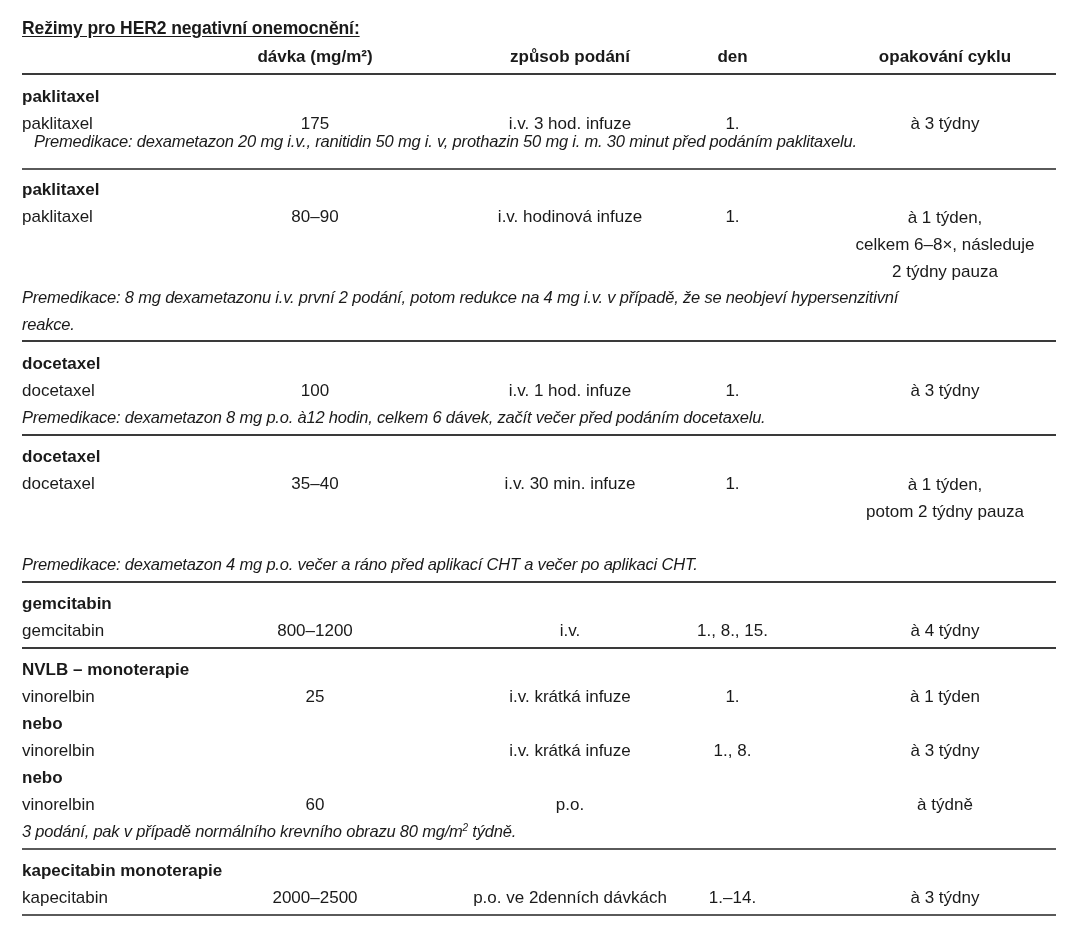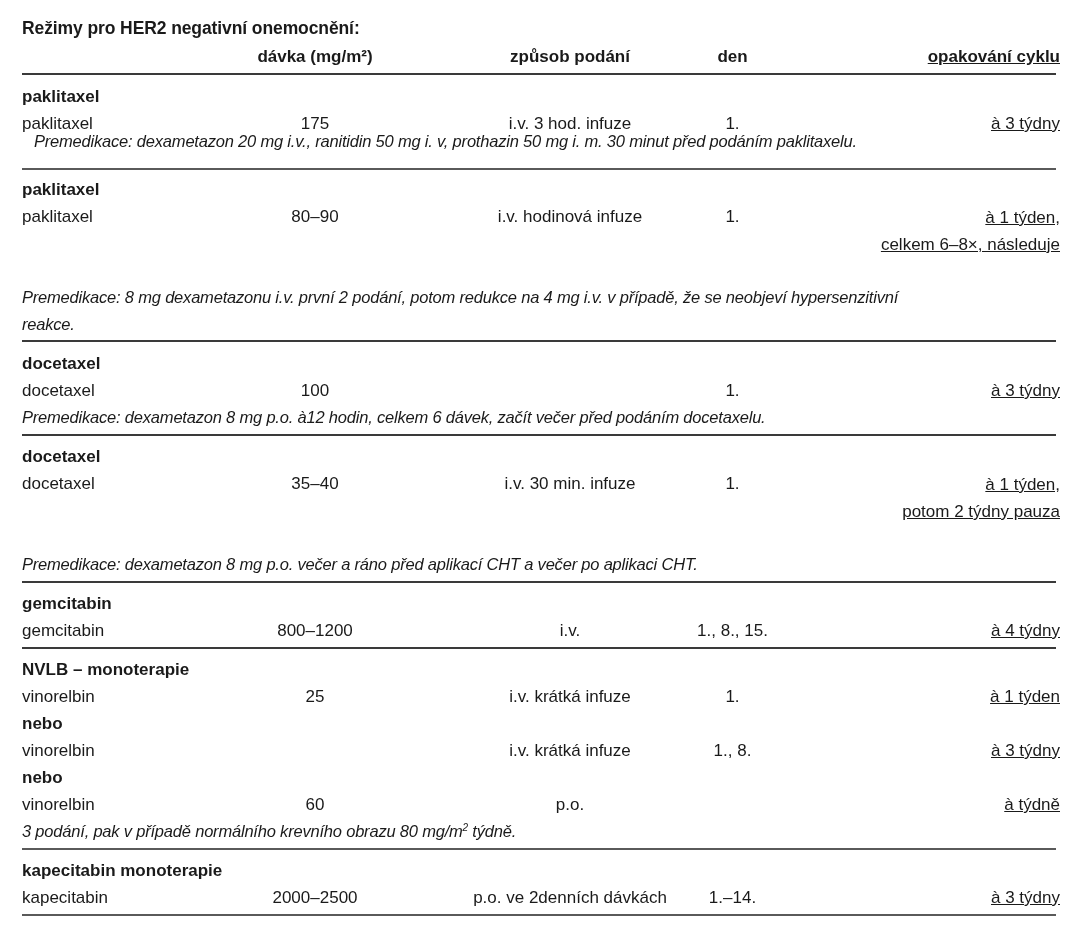--- a/index.html
+++ b/index.html
@@ -3,30 +3,30 @@
   <meta charset="utf-8">
   <style>
     html, body { margin: 0; padding: 0; background: #ffffff; }
     body {
       width: 1078px; height: 938px; position: relative; overflow: hidden;
       font-family: "Liberation Sans", "DejaVu Sans", sans-serif;
       color: #1a1a1a; font-size: 17px;
     }
     .title {
       position: absolute; left: 22px; top: 18px;
-      font-weight: bold; font-size: 17.5px; 
+      font-weight: bold; font-size: 17.5px; text-decoration: underline;
       text-underline-offset: 2px; letter-spacing: -0.1px;
     }
     .row { position: absolute; left: 0; width: 1078px; height: 22px; }
     .cell { position: absolute; top: 0; white-space: nowrap; line-height: 22px; }
     .c-name { left: 22px; }
     .c-dose { left: 200px; width: 230px; text-align: center; }
     .c-route { left: 420px; width: 300px; text-align: center; }
     .c-day { left: 660px; width: 145px; text-align: center; }
-    .c-cycle { left: 830px; width: 230px; text-align: right; text-decoration: underline; }
+    .c-cycle { left: 830px; width: 230px; text-align: center; }
     .hdr .cell { font-weight: bold; }
     .group { position: absolute; left: 22px; font-weight: bold; line-height: 22px; white-space: nowrap; }
     .note {
       position: absolute; left: 22px; width: 1030px; font-style: italic;
       line-height: 27px; font-size: 16.5px; letter-spacing: -0.2px;
     }
     .multi { line-height: 27px; }
     .rule { position: absolute; left: 22px; width: 1034px; height: 2px; background: #5a5a5a; }
     .rule.dark { background: #3a3a3a; }
     sup { font-size: 10px; vertical-align: 6px; line-height: 0; }
@@ -58,50 +58,52 @@
 
   <div class="group" style="top:179px;">paklitaxel</div>
   <div class="row" style="top:206px; height:80px;">
     <span class="cell c-name">paklitaxel</span>
     <span class="cell c-dose">80–90</span>
     <span class="cell c-route">i.v. hodinová infuze</span>
     <span class="cell c-day">1.</span>
     <span class="cell c-cycle multi" style="line-height:27px; top:-2px;">
       <div>à 1 týden,</div>
       <div>celkem 6–8×, následuje</div>
+      <div>2 týdny pauza</div>
     </span>
   </div>
   <div class="note" style="top:284px;">
     <div>Premedikace: 8 mg dexametazonu i.v. první 2 podání, potom redukce na 4 mg i.v. v případě, že se neobjeví hypersenzitivní</div>
     <div>reakce.</div>
   </div>
   <div class="rule dark" style="top:340px;"></div>
 
   <div class="group" style="top:353px;">docetaxel</div>
   <div class="row" style="top:380px;">
     <span class="cell c-name">docetaxel</span>
     <span class="cell c-dose">100</span>
+    <span class="cell c-route">i.v. 1 hod. infuze</span>
     <span class="cell c-day">1.</span>
     <span class="cell c-cycle">à 3 týdny</span>
   </div>
   <div class="note" style="top:404px;">Premedikace: dexametazon 8  mg p.o. à12 hodin, celkem 6 dávek, začít večer před podáním docetaxelu.</div>
   <div class="rule dark" style="top:434px;"></div>
 
   <div class="group" style="top:446px;">docetaxel</div>
   <div class="row" style="top:473px; height:80px;">
     <span class="cell c-name">docetaxel</span>
     <span class="cell c-dose">35–40</span>
     <span class="cell c-route">i.v. 30 min. infuze</span>
     <span class="cell c-day">1.</span>
     <span class="cell c-cycle multi" style="line-height:27px; top:-2px;">
       <div>à 1 týden,</div>
       <div>potom 2 týdny pauza</div>
     </span>
   </div>
-  <div class="note" style="top:551px;">Premedikace: dexametazon 8  mg p.o. večer a ráno před aplikací CHT a večer po aplikaci CHT.</div>
+  <div class="note" style="top:551px;">Premedikace: dexametazon 4  mg p.o. večer a ráno před aplikací CHT a večer po aplikaci CHT.</div>
   <div class="rule dark" style="top:581px;"></div>
 
   <div class="group" style="top:593px;">gemcitabin</div>
   <div class="row" style="top:620px;">
     <span class="cell c-name">gemcitabin</span>
     <span class="cell c-dose">800–1200</span>
     <span class="cell c-route">i.v.</span>
     <span class="cell c-day">1., 8., 15.</span>
     <span class="cell c-cycle">à 4 týdny</span>
   </div>

